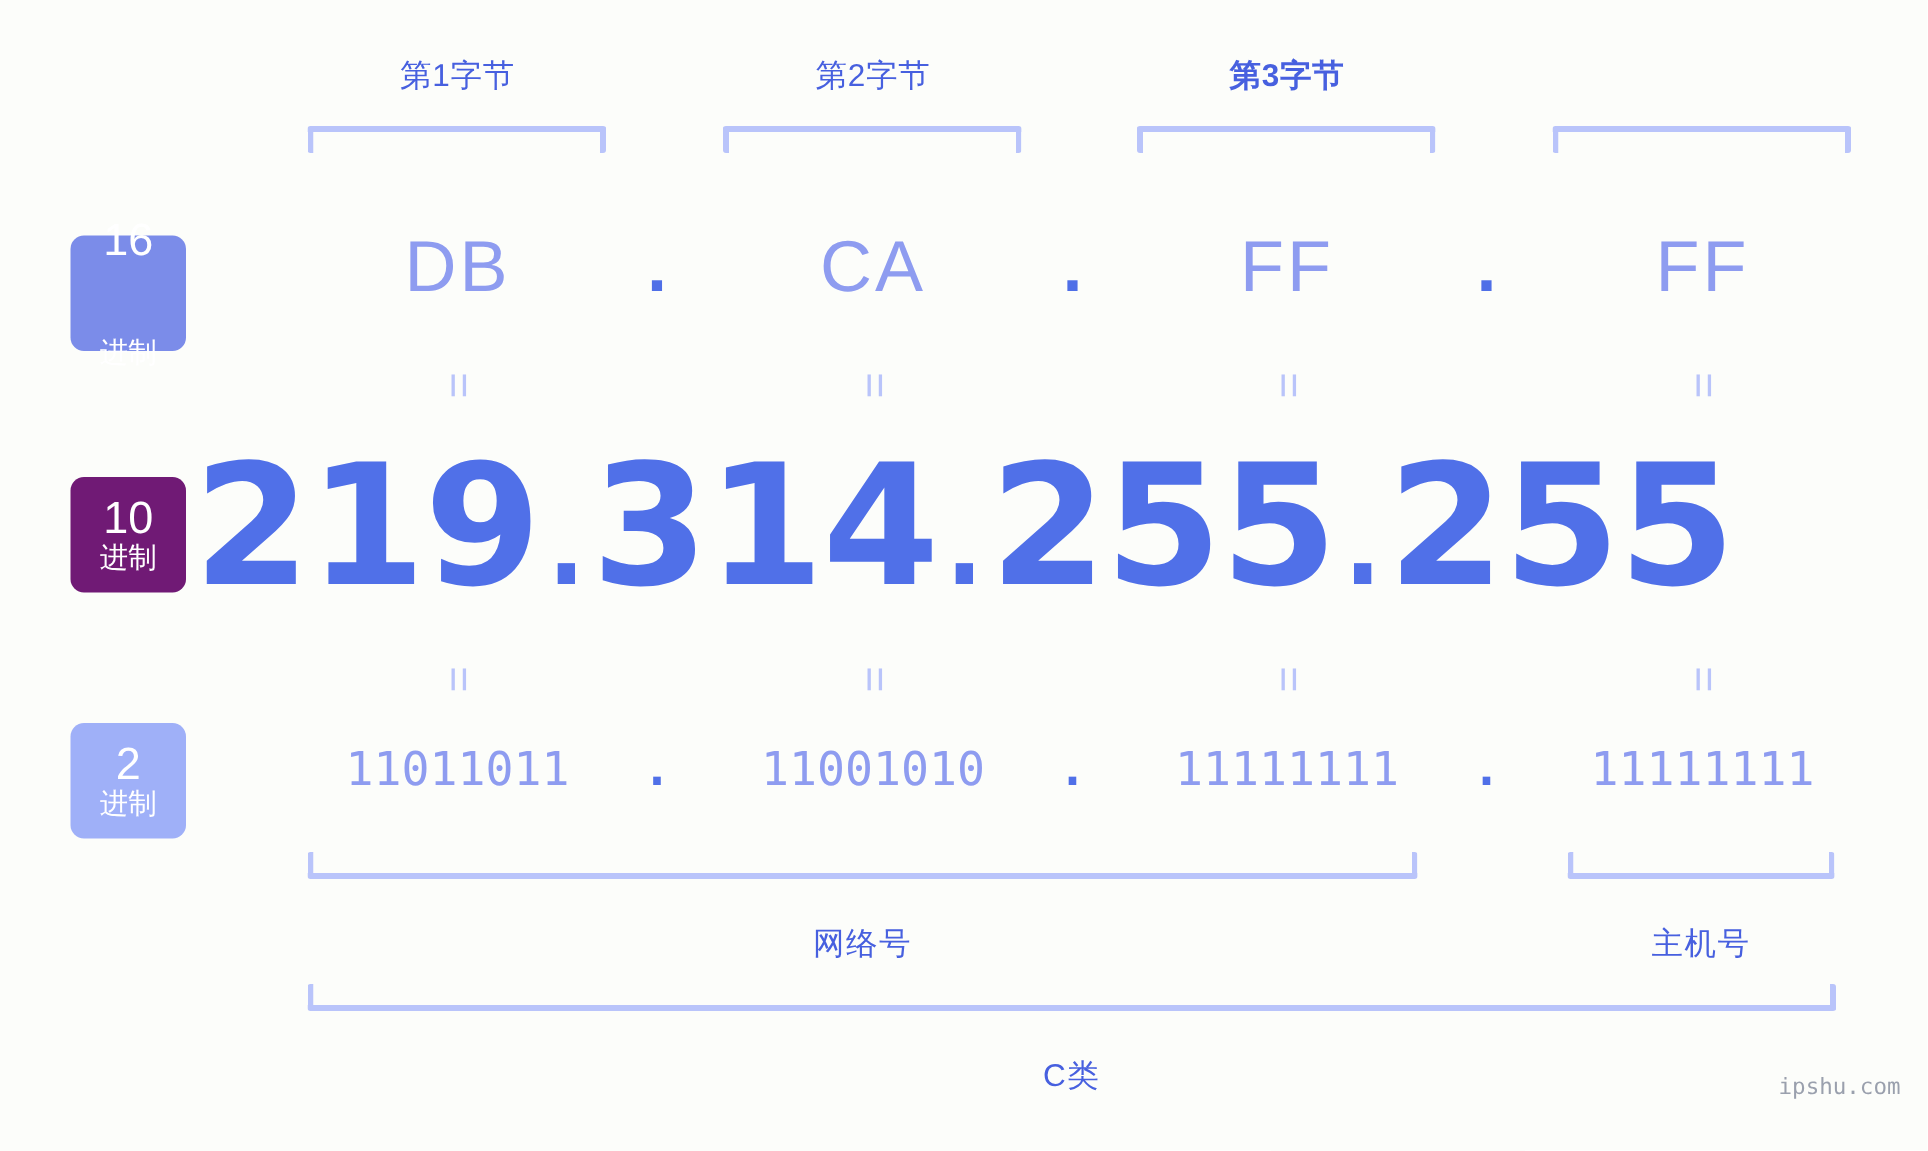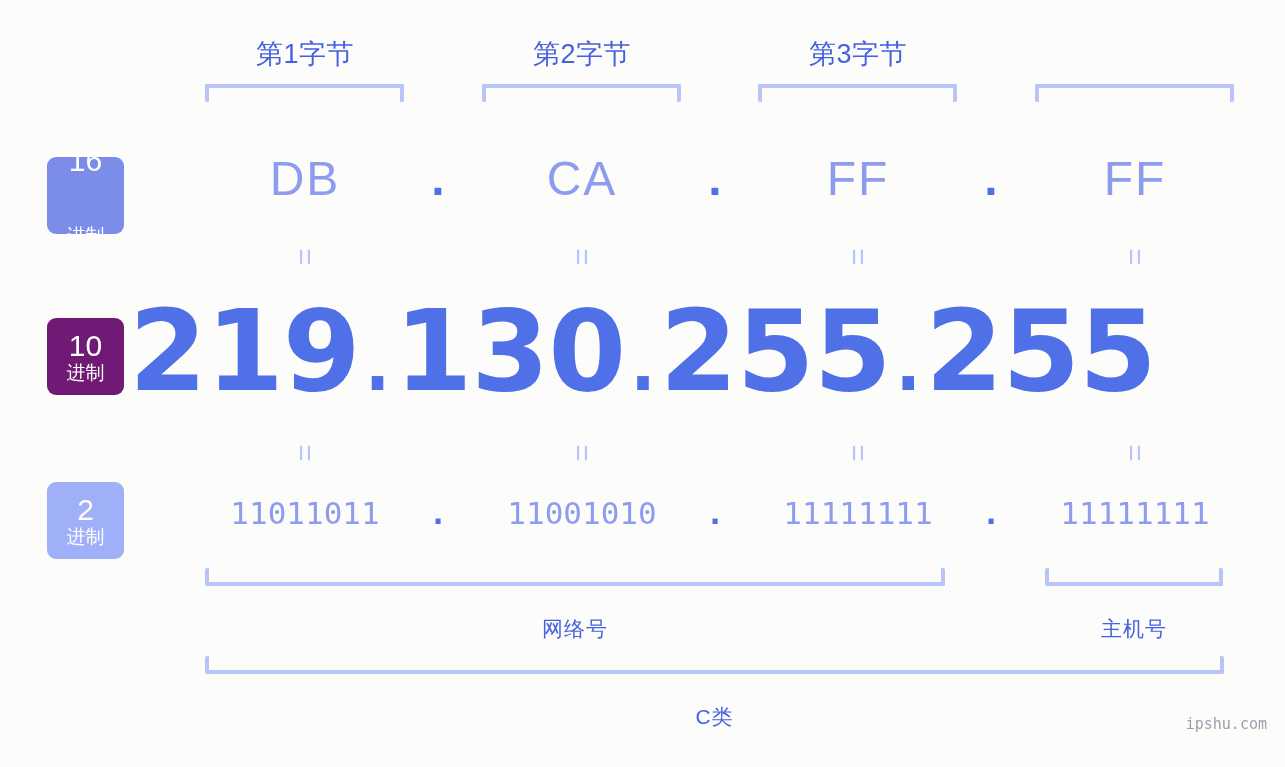--- a/index.html
+++ b/index.html
@@ -43,21 +43,21 @@
   #badge-hex  { top: 157px; background: #7b8ce9; gap: 48px; }
   #badge-dec  { top: 318px; background: #701a75; }
   #badge-bin  { top: 482px; background: #9fb0f8; }
 
   
   .byte-label {
     position: absolute;
     top: 36px;
     width: 200px;
     text-align: center;
-    font-size: 27px;
+    font-size: 21px;
     color: #4760df;
     letter-spacing: 0.5px;
   }
 
   
   .bracket-down {           
     position: absolute;
     height: 18px;
     border-top: 4px solid #b9c4fa;
     border-left: 4px solid #b9c4fa;
@@ -189,41 +189,41 @@
     <span class="b-num">10</span>
     <span class="b-sub">进制</span>
   </div>
   <div class="badge" id="badge-bin">
     <span class="b-num">2</span>
     <span class="b-sub">进制</span>
   </div>
 
   <div class="byte-label" style="left:205px;">第1字节</div>
   <div class="byte-label" style="left:482px;">第2字节</div>
-  <div class="byte-label" style="left:758px;">第3字节</div>
+  <div class="byte-label" style="left:758px;font-weight:bold;">第3字节</div>
 
   <div class="bracket-down" style="left:205px;  top:84px; width:199px;"></div>
   <div class="bracket-down" style="left:482px;  top:84px; width:199px;"></div>
   <div class="bracket-down" style="left:758px;  top:84px; width:199px;"></div>
   <div class="bracket-down" style="left:1035px; top:84px; width:199px;"></div>
 
   <div class="hex-val" style="left:205px;">DB</div>
   <div class="hex-dot" style="left:418px;">.</div>
   <div class="hex-val" style="left:482px;">CA</div>
   <div class="hex-dot" style="left:695px;">.</div>
   <div class="hex-val" style="left:758px;">FF</div>
   <div class="hex-dot" style="left:971px;">.</div>
   <div class="hex-val" style="left:1035px;">FF</div>
 
   <div class="eq eq-top" style="left:285px;">=</div>
   <div class="eq eq-top" style="left:562px;">=</div>
   <div class="eq eq-top" style="left:838px;">=</div>
   <div class="eq eq-top" style="left:1115px;">=</div>
 
-  <div id="decimal-row"><span class="d-seg">219</span><span class="d-dot">.</span><span class="d-seg">130</span><span class="d-dot">.</span><span class="d-seg">255</span><span class="d-dot">.</span><span class="d-seg">255</span></div>
+  <div id="decimal-row"><span class="d-seg">219</span><span class="d-dot">.</span><span class="d-seg">314</span><span class="d-dot">.</span><span class="d-seg">255</span><span class="d-dot">.</span><span class="d-seg">255</span></div>
 
   <div class="eq eq-bot" style="left:285px;">=</div>
   <div class="eq eq-bot" style="left:562px;">=</div>
   <div class="eq eq-bot" style="left:838px;">=</div>
   <div class="eq eq-bot" style="left:1115px;">=</div>
 
   <div class="bin-val" style="left:190px;">11011011</div>
   <div class="bin-dot" style="left:423px;">.</div>
   <div class="bin-val" style="left:467px;">11001010</div>
   <div class="bin-dot" style="left:700px;">.</div>

